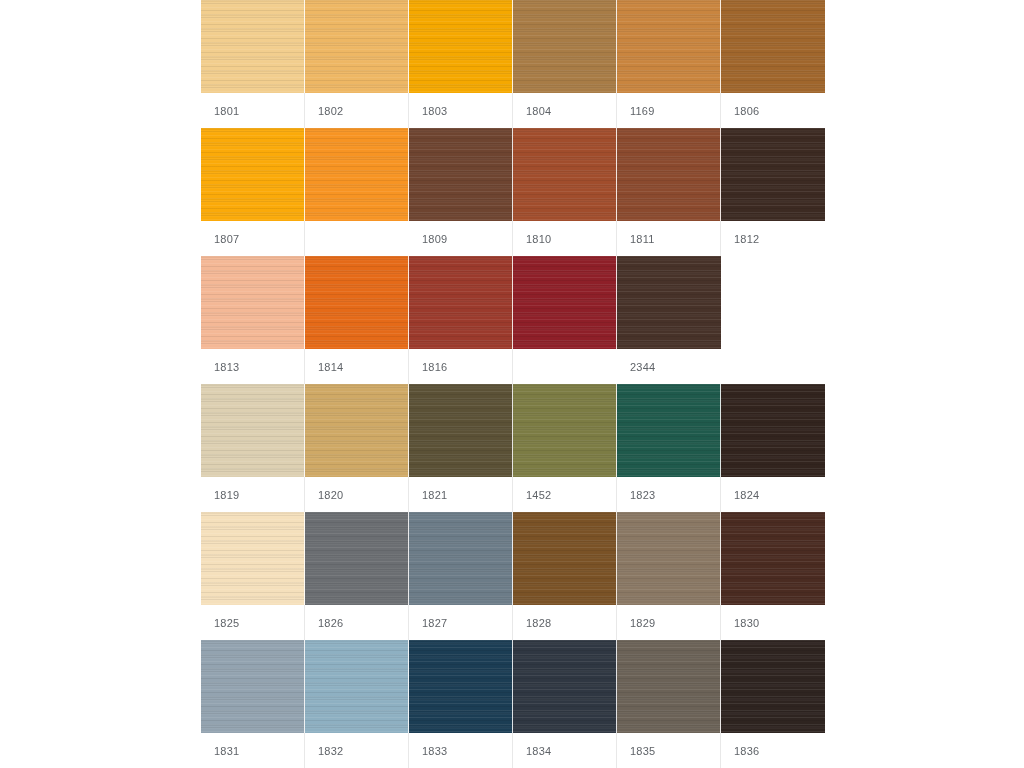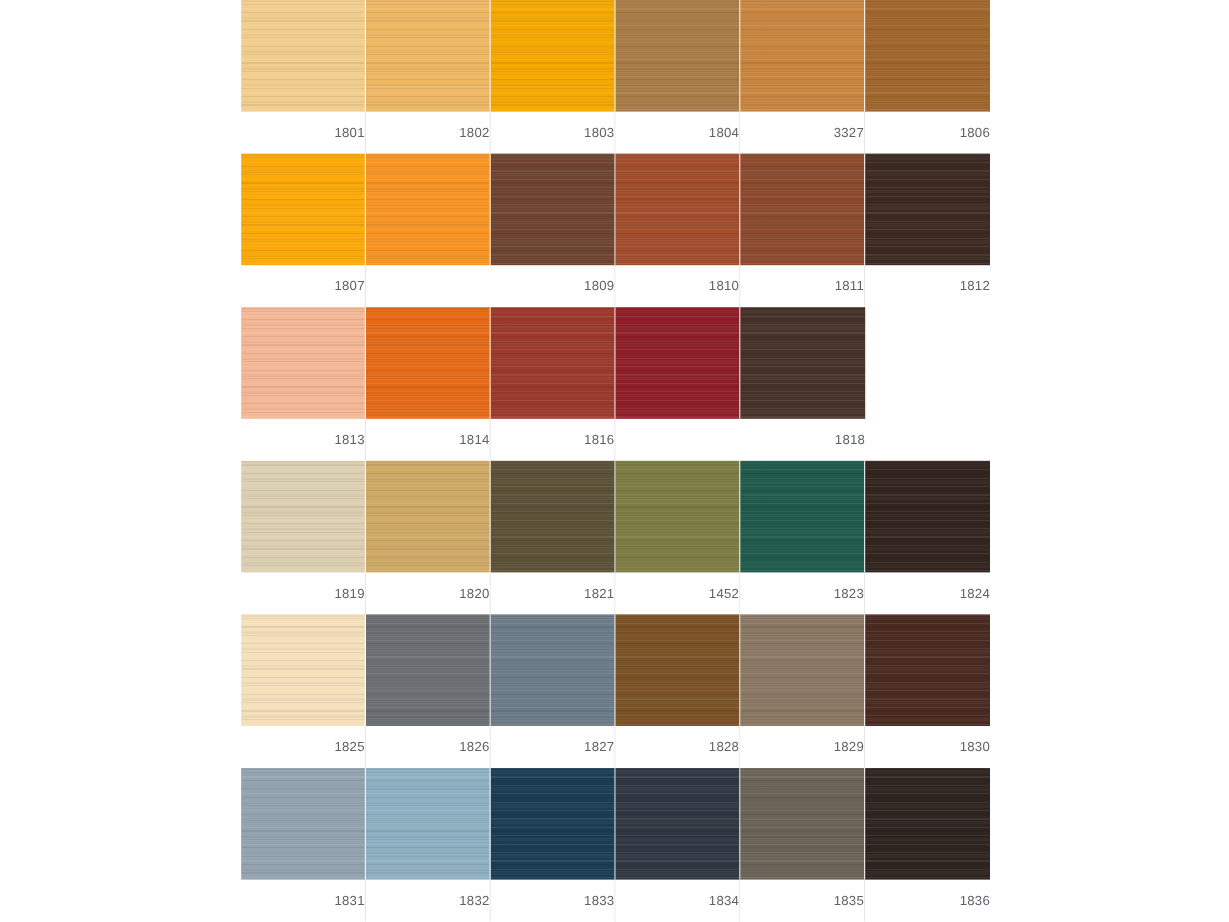--- a/index.html
+++ b/index.html
@@ -28,21 +28,20 @@
     height: 128px;
   }
 
   .swatch-cell {
     width: 104px;
     height: 128px;
     display: flex;
     flex-direction: column;
     box-sizing: border-box;
     background: #ffffff;
-    align-items: flex-end;
   }
 
   .swatch-chip {
     width: 104px;
     height: 93px;
     position: relative;
     overflow: hidden;
     box-sizing: border-box;
     border-right: 1px solid rgba(255,255,255,0.85);
   }
@@ -143,21 +142,21 @@
         <div class="swatch-label-band">
           <span class="swatch-label">1804</span>
         </div>
       </div>
       <div class="swatch-cell">
         <div class="swatch-chip" style="background-color: rgb(201, 133, 63);">
           <div class="grain"></div>
           <div class="grain2"></div>
         </div>
         <div class="swatch-label-band">
-          <span class="swatch-label">3327</span>
+          <span class="swatch-label">1169</span>
         </div>
       </div>
       <div class="swatch-cell">
         <div class="swatch-chip" style="background-color: rgb(160, 102, 44);">
           <div class="grain"></div>
           <div class="grain2"></div>
         </div>
         <div class="swatch-label-band">
           <span class="swatch-label">1806</span>
         </div>
@@ -249,21 +248,21 @@
           <div class="grain"></div>
           <div class="grain2"></div>
         </div>
       </div>
       <div class="swatch-cell">
         <div class="swatch-chip" style="background-color: rgb(71, 50, 41);">
           <div class="grain"></div>
           <div class="grain2"></div>
         </div>
         <div class="swatch-label-band">
-          <span class="swatch-label">1818</span>
+          <span class="swatch-label">2344</span>
         </div>
       </div>
     </div>
     <div class="swatch-row">
       <div class="swatch-cell">
         <div class="swatch-chip" style="background-color: rgb(221, 208, 178);">
           <div class="grain"></div>
           <div class="grain2"></div>
         </div>
         <div class="swatch-label-band">

